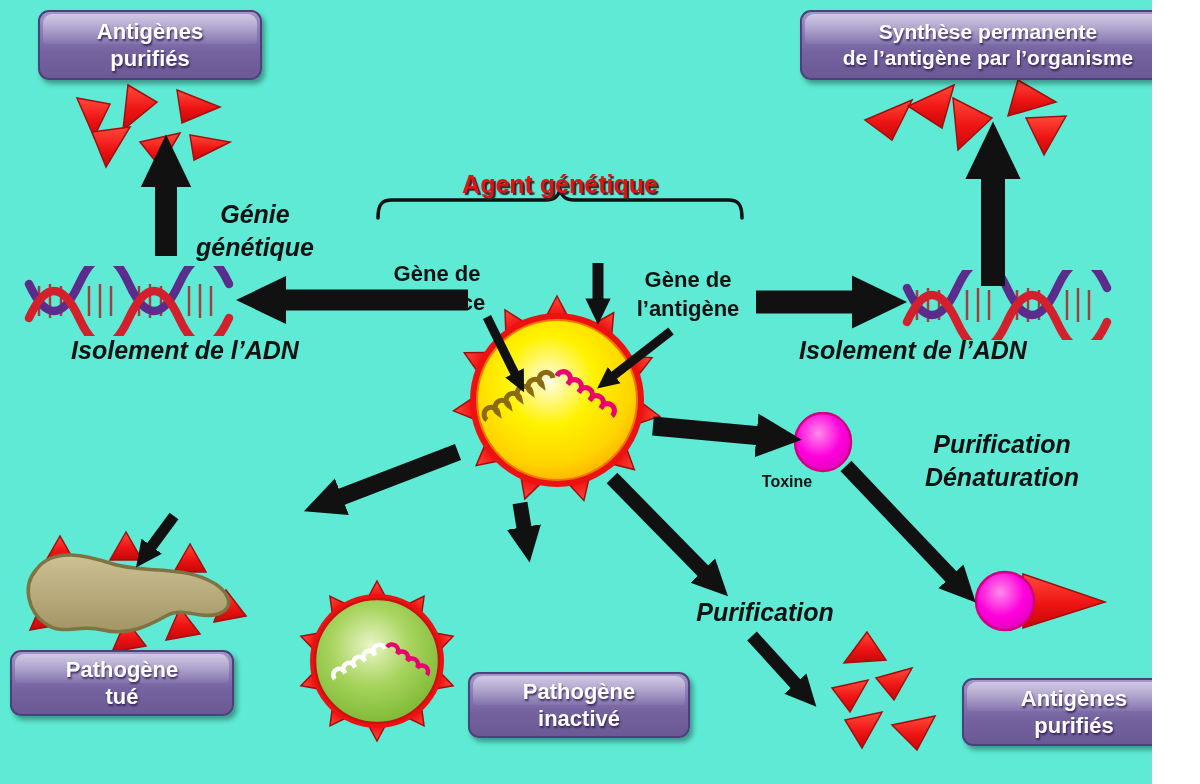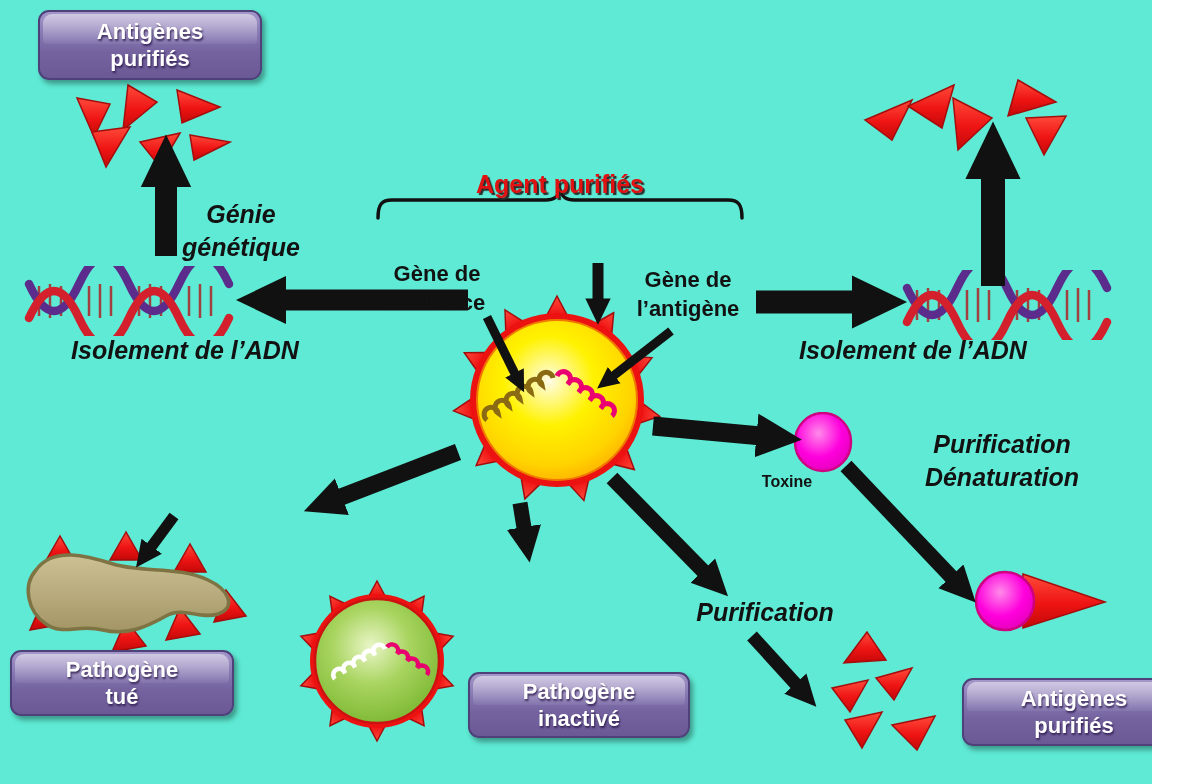--- a/index.html
+++ b/index.html
@@ -228,47 +228,51 @@
       <path d="M378,218 C378,204 382,200 392,200 L546,200 C554,200 558,197 560,190
                C562,197 566,200 574,200 L728,200 C738,200 742,204 742,218" stroke-width="3.5" stroke-linecap="round"></path>
     </g>
   </svg>
 
   <div class="pbox" style="left:38px;top:10px;width:220px;height:66px;font-size:22px;">
     <span>Antigènes
 purifiés</span>
   </div>
 
+  <div class="pbox" style="left:800px;top:10px;width:372px;height:66px;font-size:21px;">
+    <span>Synthèse permanente
+de l’antigène par l’organisme</span>
+  </div>
 
   <div class="pbox" style="left:10px;top:650px;width:220px;height:62px;font-size:22px;">
     <span>Pathogène
 tué</span>
   </div>
 
   <div class="pbox" style="left:468px;top:672px;width:218px;height:62px;font-size:22px;">
     <span>Pathogène
 inactivé</span>
   </div>
 
 
   <div class="pbox" style="left:962px;top:678px;width:220px;height:64px;font-size:22px;">
     <span>Antigènes
 purifiés</span>
   </div>
 
-  <div class="lbl red-title" style="left:430px;top:168px;width:260px;font-size:25px;">Agent purifiés</div>
+  <div class="lbl red-title" style="left:430px;top:168px;width:260px;font-size:25px;">Agent génétique</div>
 
 
   <div class="lbl bold" style="left:367px;top:260px;width:140px;font-size:22px;">Gène de
 virulence</div>
 
   <div class="lbl bold" style="left:618px;top:266px;width:140px;font-size:22px;">Gène de
 l’antigène</div>
 
-  <div class="lbl ital" style="left:166px;top:198px;width:150px;font-size:25px;">Génie
+  <div class="lbl ital" style="left:180px;top:198px;width:150px;font-size:25px;">Génie
 génétique</div>
 
   <div class="lbl ital" style="left:40px;top:334px;width:290px;font-size:25px;">Isolement de l’ADN</div>
 
   <div class="lbl ital" style="left:768px;top:334px;width:290px;font-size:25px;">Isolement de l’ADN</div>
 
 
 
   <div class="lbl ital" style="left:882px;top:428px;width:240px;font-size:25px;">Purification
 Dénaturation</div>

